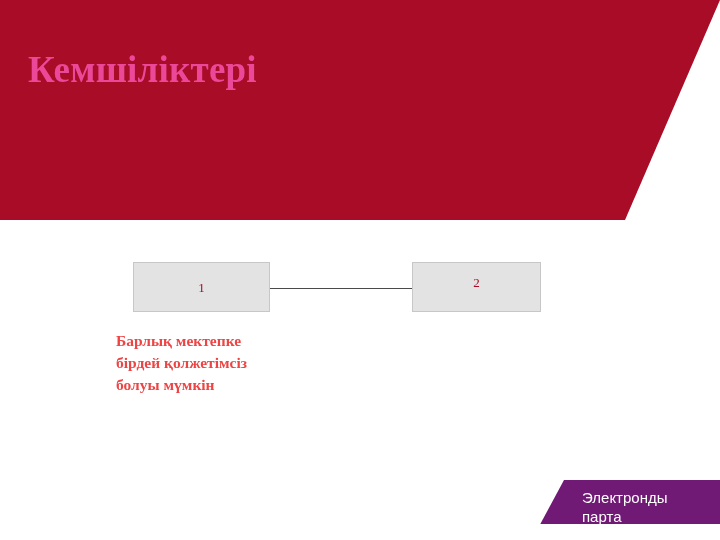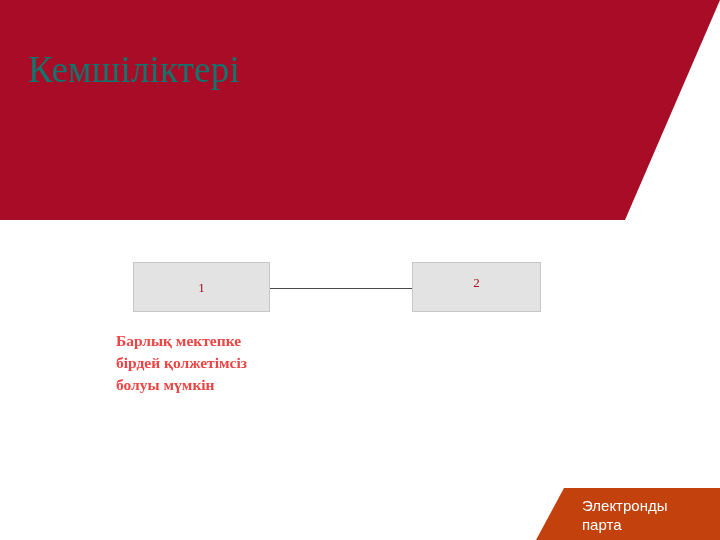--- a/index.html
+++ b/index.html
@@ -35,23 +35,23 @@
     position: absolute;
     left: 0;
     top: 0;
     width: 100%;
     height: 100%;
   }
   .slide-title {
     position: absolute;
     left: 28px;
     top: 48px;
-    color: #0f766e;
+    color: #ec4899;
     font-size: 37px;
-    font-weight: normal;
+    font-weight: bold;
     letter-spacing: 0.2px;
     font-family: "Liberation Serif", serif;
     white-space: nowrap;
   }
 
   
   .box {
     position: absolute;
     background: #e3e3e3;
     border: 1px solid #c7c7c7;
@@ -107,24 +107,24 @@
   .text-2 {
     left: 400px;
     top: 330px;
     width: 250px;
   }
 
   
   .footer-tag {
     position: absolute;
     right: 0;
-    bottom: 0;
+    bottom: 16px;
     width: 184px;
-    height: 52px;
-    background: #c2410c;
+    height: 44px;
+    background: #701a75;
     clip-path: polygon(28px 0, 184px 0, 184px 52px, 0 52px);
   }
   .footer-tag-label {
     position: absolute;
     left: 46px;
     top: 9px;
     color: #ffffff;
     font-size: 15px;
     font-family: "Liberation Sans", sans-serif;
     line-height: 1.25;

